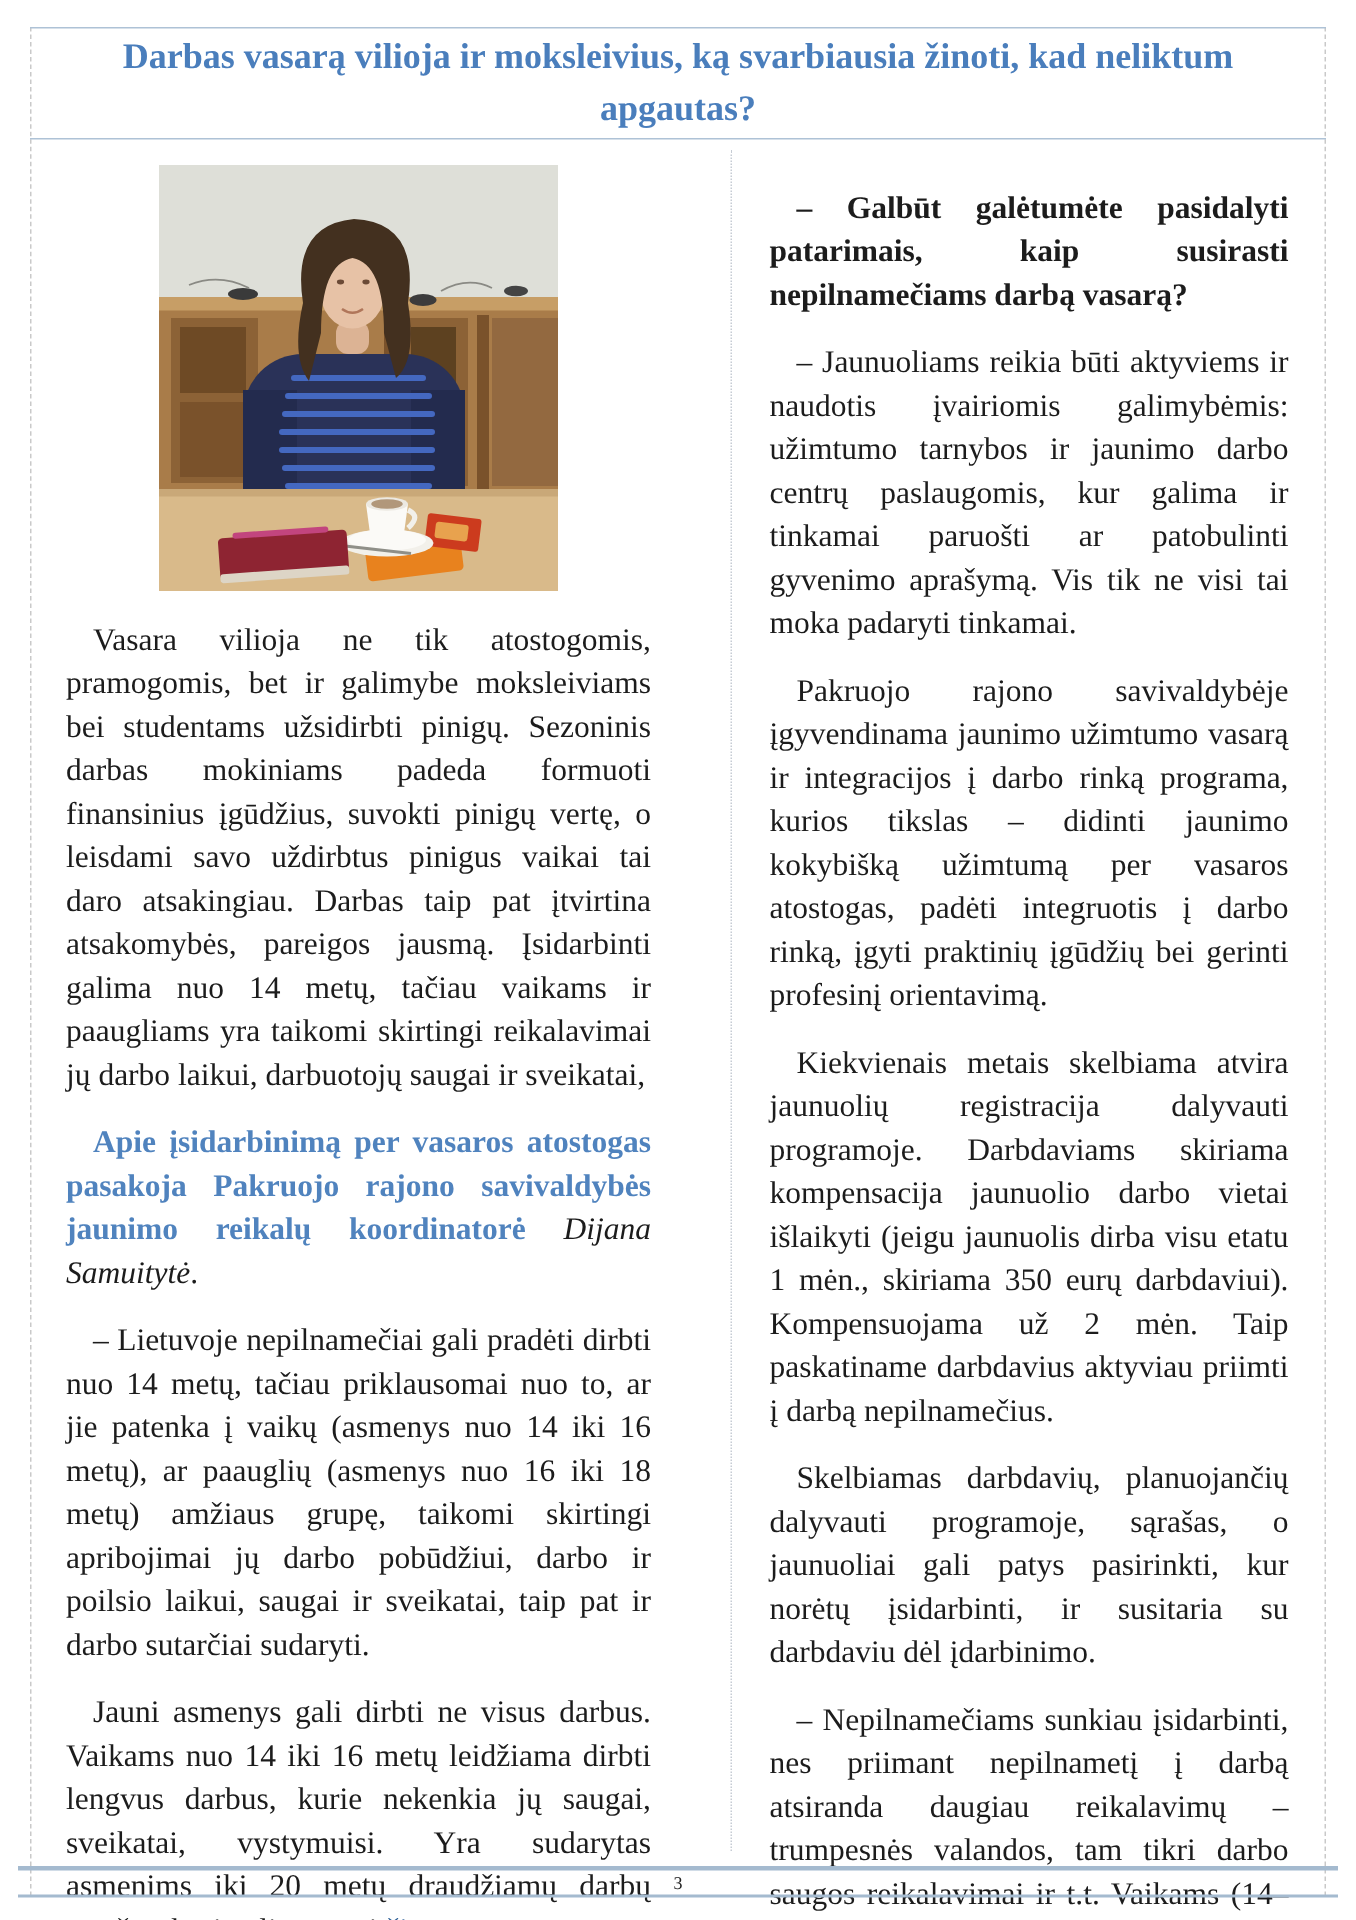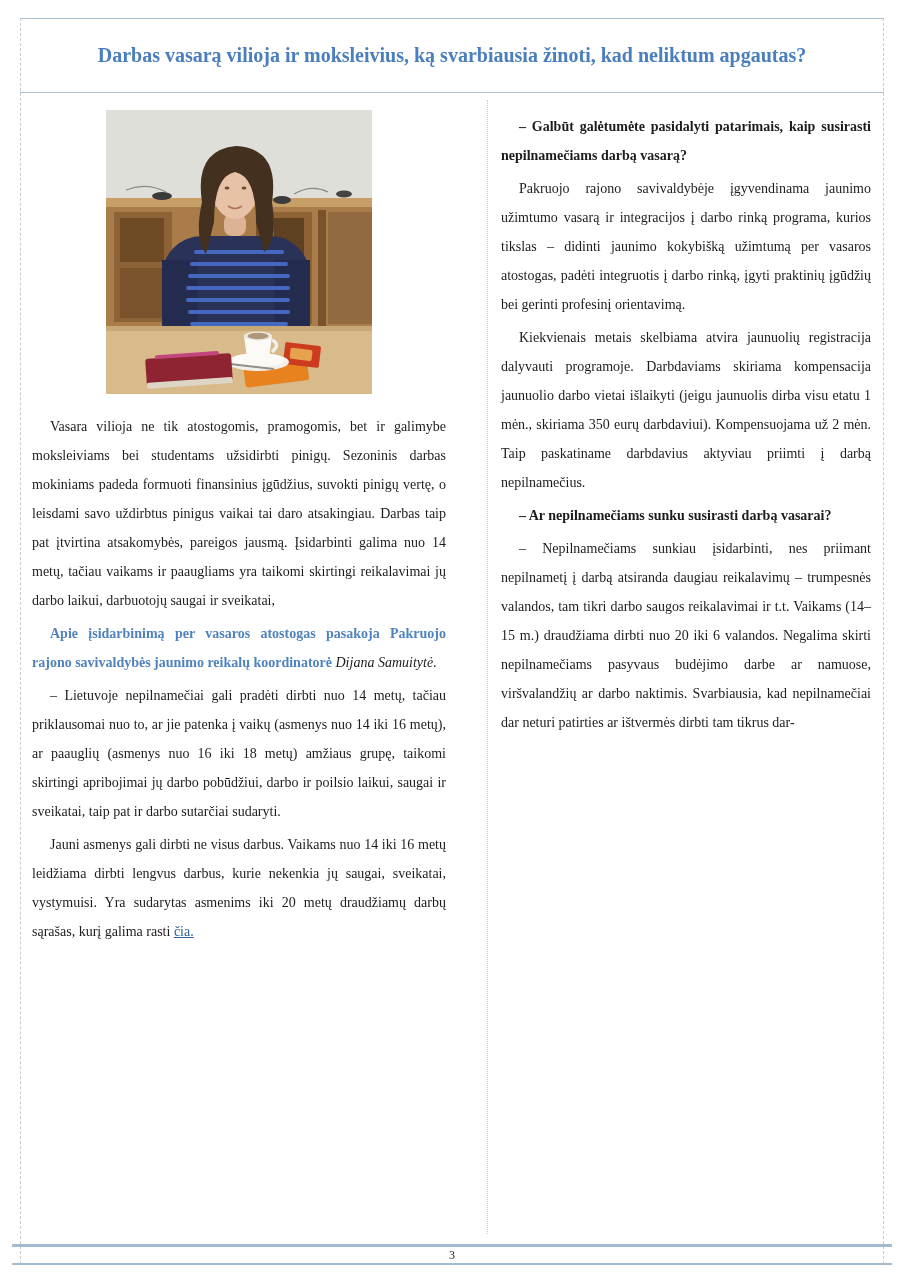--- a/index.html
+++ b/index.html
@@ -25,39 +25,39 @@
   .page-border.right{left:883px;}
 
   
   .title-box{
     position:absolute;left:20px;right:20px;top:18px;height:75px;
     border-top:1px solid #aec2d6;border-bottom:1px solid #aec2d6;
     display:flex;align-items:center;justify-content:center;
   }
   .page-title{
     margin:0;padding:0 10px;
-    font-size:20px;font-weight:bold;line-height:35px;
+    font-size:24px;font-weight:bold;line-height:35px;
     color:var(--title-blue);text-align:center;
   }
 
   
   .columns{position:absolute;left:28px;right:29px;top:96px;bottom:36px;}
   .col{position:absolute;top:0;}
   .col-left{left:0;width:422px;}
   .col-right{left:469px;width:378px;padding-top:12px;}
   .col-divider{position:absolute;left:459px;top:4px;bottom:10px;width:0;border-left:1px dotted #c6ccd4;}
 
   
   .photo-fig{margin:14px auto 18px auto;width:266px;height:284px;display:block;}
   .photo-fig svg{display:block;}
 
   
   .para{
-    margin:4px;text-indent:18px;text-align:justify;
-    font-size:14px;line-height:29px;
+    margin:16px;text-indent:18px;text-align:justify;
+    font-size:21px;line-height:29px;
   }
   .seg{color:var(--text);}
   .seg.bold{font-weight:bold;}
   .seg.blue-bold{font-weight:bold;color:var(--lead-blue);}
   .seg.bold-italic{font-weight:normal;font-style:italic;}
   a.seg.link{color:var(--link-blue);cursor:pointer;}
 
   
   .footer{position:absolute;left:12px;right:12px;top:1244px;}
   .footer .rule-top{height:3px;background:var(--rule-blue);}
@@ -154,23 +154,24 @@
           <p class="para"><span class="seg blue-bold">Apie įsidarbinimą per vasaros atostogas pasakoja Pakruojo rajono savivaldybės jaunimo reikalų koordinatorė </span><span class="seg bold-italic">Dijana Samuitytė</span><span class="seg normal">.</span></p>
           <p class="para"><span class="seg normal">– Lietuvoje nepilnamečiai gali pradėti dirbti nuo 14 metų, tačiau priklausomai nuo to, ar jie patenka į vaikų (asmenys nuo 14 iki 16 metų), ar paauglių (asmenys nuo 16 iki 18 metų) amžiaus grupę, taikomi skirtingi apribojimai jų darbo pobūdžiui, darbo ir poilsio laikui, saugai ir sveikatai, taip pat ir darbo sutarčiai sudaryti.</span></p>
           <p class="para"><span class="seg normal">Jauni asmenys gali dirbti ne visus darbus. Vaikams nuo 14 iki 16 metų leidžiama dirbti lengvus darbus, kurie nekenkia jų saugai, sveikatai, vystymuisi. Yra sudarytas asmenims iki 20 metų draudžiamų darbų sąrašas, kurį galima rasti </span><a class="seg link" href="#">čia.</a></p>
         </div>
     </div>
 
     <div class="col-divider"></div>
 
     <div class="col col-right" id="right-col">
         <p class="para"><span class="seg bold">– Galbūt galėtumėte pasidalyti patarimais, kaip susirasti nepilnamečiams darbą vasarą?</span></p>
+        <p class="para"><span class="seg normal">– Jaunuoliams reikia būti aktyviems ir naudotis įvairiomis galimybėmis: užimtumo tarnybos ir jaunimo darbo centrų paslaugomis, kur galima ir tinkamai paruošti ar patobulinti gyvenimo aprašymą. Vis tik ne visi tai moka padaryti tinkamai.</span></p>
         <p class="para"><span class="seg normal">Pakruojo rajono savivaldybėje įgyvendinama jaunimo užimtumo vasarą ir integracijos į darbo rinką programa, kurios tikslas – didinti jaunimo kokybišką užimtumą per vasaros atostogas, padėti integruotis į darbo rinką, įgyti praktinių įgūdžių bei gerinti profesinį orientavimą.</span></p>
         <p class="para"><span class="seg normal">Kiekvienais metais skelbiama atvira jaunuolių registracija dalyvauti programoje. Darbdaviams skiriama kompensacija jaunuolio darbo vietai išlaikyti (jeigu jaunuolis dirba visu etatu 1 mėn., skiriama 350 eurų darbdaviui). Kompensuojama už 2 mėn. Taip paskatiname darbdavius aktyviau priimti į darbą nepilnamečius.</span></p>
-        <p class="para"><span class="seg bold">– Ar nepilnamečiams sunku susirasti darbą vasarai?</span></p>
+        <p class="para"><span class="seg normal">Skelbiamas darbdavių, planuojančių dalyvauti programoje, sąrašas, o jaunuoliai gali patys pasirinkti, kur norėtų įsidarbinti, ir susitaria su darbdaviu dėl įdarbinimo.</span></p>
         <p class="para"><span class="seg normal">– Nepilnamečiams sunkiau įsidarbinti, nes priimant nepilnametį į darbą atsiranda daugiau reikalavimų – trumpesnės valandos, tam tikri darbo saugos reikalavimai ir t.t. Vaikams (14–15 m.) draudžiama dirbti nuo 20 iki 6 valandos. Negalima skirti nepilnamečiams pasyvaus budėjimo darbe ar namuose, viršvalandžių ar darbo naktimis. Svarbiausia, kad nepilnamečiai dar neturi patirties ar ištvermės dirbti tam tikrus dar-</span></p>
       </div>
 
   </div>
 
   <div class="footer">
     <div class="rule-top"></div>
     <div class="page-num">3</div>
     <div class="rule-bottom"></div>
   </div>

